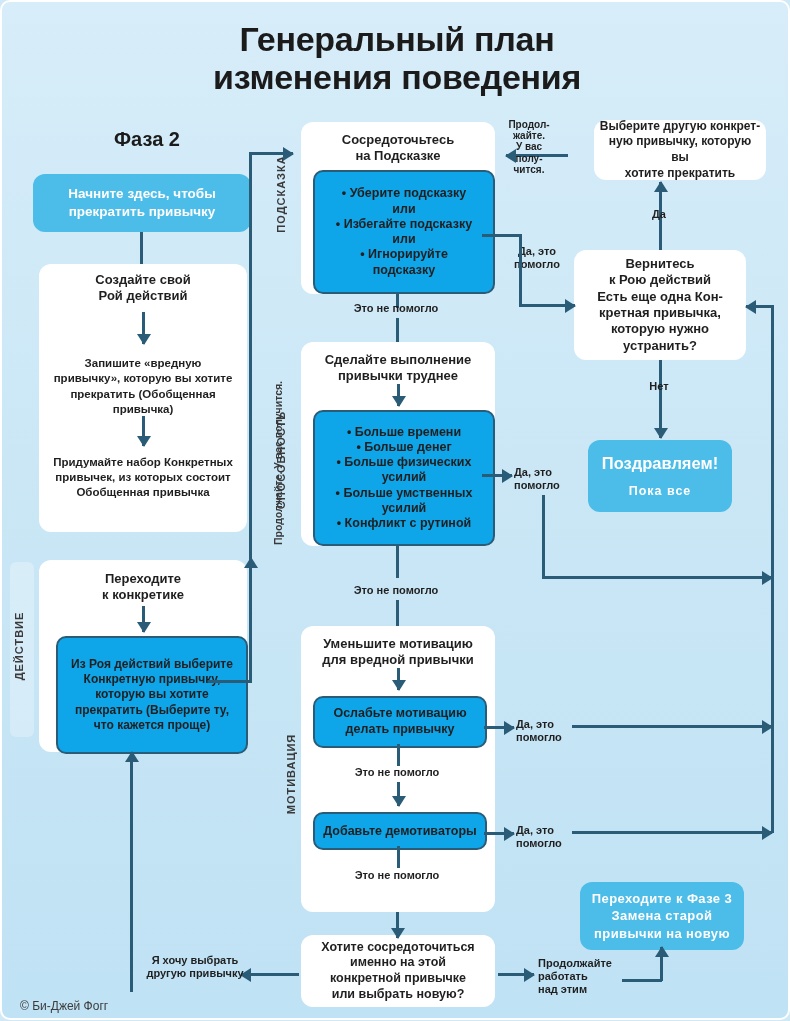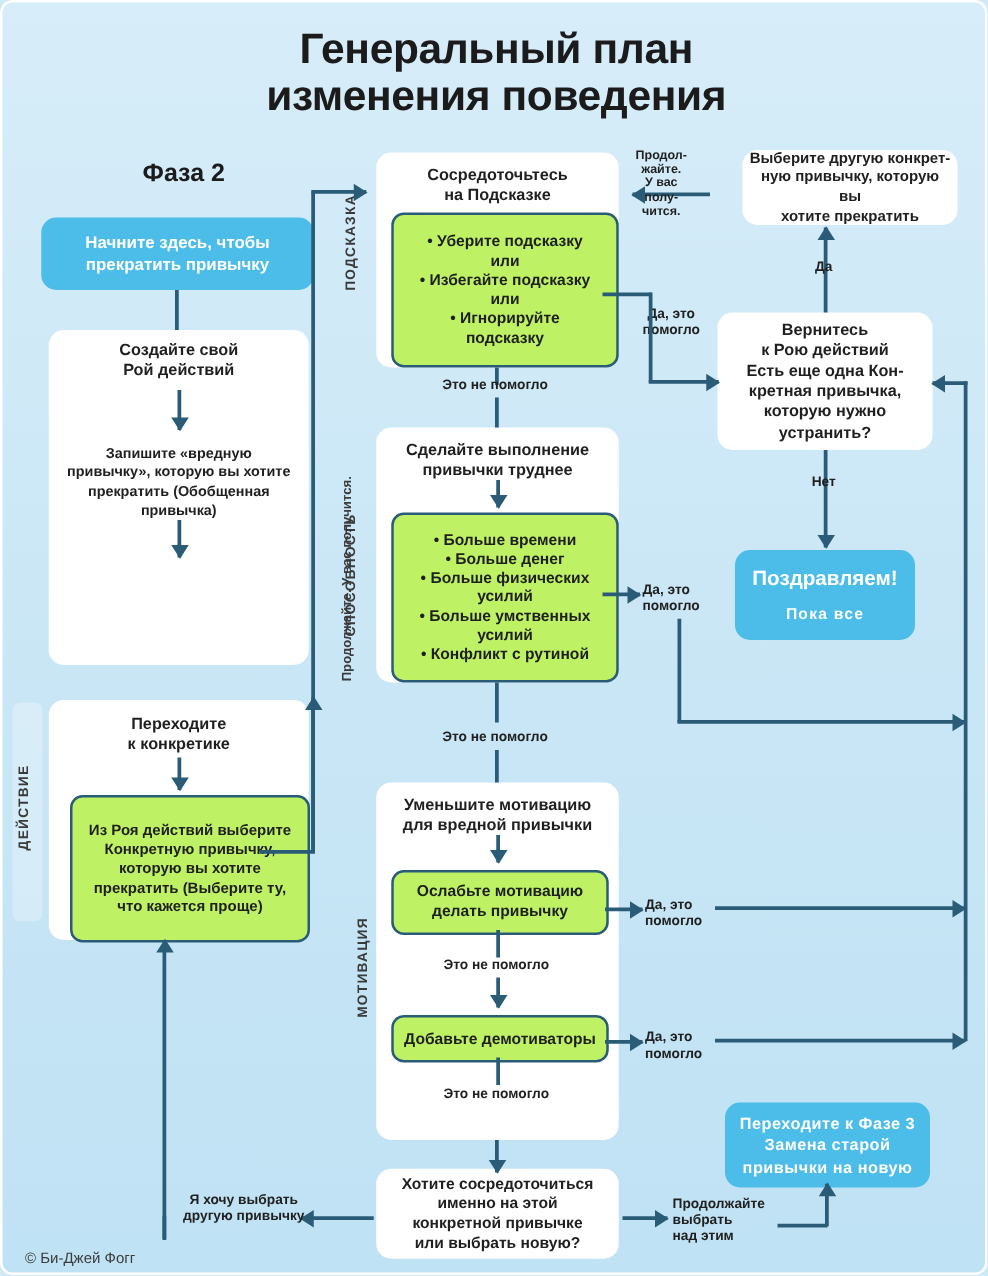--- a/index.html
+++ b/index.html
@@ -49,21 +49,21 @@
   .blue{
     background:#4cbce8;
     border-radius:12px;
     color:#ffffff;
     font-weight:bold;
     text-align:right;
     display:flex;flex-direction:column;
     align-items:center;justify-content:center;
   }
   .inner{
-    background:#bef264;
+    background:#0ea5e9;
     border:2px solid #2a5c77;
     border-radius:10px;
     color:#1f1f1f;
     font-weight:bold;
     text-align:center;
     display:flex;flex-direction:column;
     align-items:center;justify-content:center;
   }
   .hdr{font-weight:bold;color:#1f1f1f;line-height:1.2;}
 
@@ -150,20 +150,21 @@
   </div>
 
   <div class="abs vline" style="left:138px;top:230px;height:32px;"></div>
 
   <div class="abs card" style="left:37px;top:262px;width:208px;height:268px;padding:8px 10px 10px;">
     <div class="hdr" style="font-size:13px;">Создайте свой</div>
     <div class="hdr" style="font-size:13px;">Рой действий</div>
     <div class="abs vline arrow-down" style="left:103px;top:48px;height:32px;"></div>
     <div style="margin-top:53px;font-size:11.5px;line-height:1.32;width:186px;">Запишите «вредную привычку», которую вы хотите прекратить (Обобщенная привычка)</div>
     <div class="abs vline arrow-down" style="left:103px;top:152px;height:30px;"></div>
+    <div style="margin-top:38px;font-size:11.5px;line-height:1.32;width:192px;">Придумайте набор Конкретных привычек, из которых состоит Обобщенная привычка</div>
   </div>
 
   <div class="abs card" style="left:37px;top:558px;width:208px;height:192px;padding:11px 9px 9px;">
     <div class="hdr" style="font-size:13px;">Переходите</div>
     <div class="hdr" style="font-size:13px;">к конкретике</div>
     <div class="abs vline arrow-down" style="left:103px;top:46px;height:26px;"></div>
     <div class="inner" style="position:absolute;left:17px;top:76px;width:176px;height:106px;font-size:12px;line-height:1.26;padding:4px 6px;">
       <span>Из Роя действий выберите Конкретную привычку, которую вы хотите прекратить (Выберите ту, что кажется проще)</span>
     </div>
   </div>
@@ -319,21 +320,21 @@
   <div class="abs elabel" style="left:139px;top:952px;width:108px;">
     <div>Я хочу выбрать</div>
     <div>другую привычку</div>
   </div>
   <div class="abs vline" style="left:128px;top:971px;height:18px;"></div>
   <div class="abs vline arrow-up" style="left:128px;top:750px;height:240px;"></div>
 
   <div class="abs hline arrow-right" style="left:496px;top:971px;width:36px;"></div>
   <div class="abs elabel" style="left:536px;top:955px;width:86px;text-align:left;line-height:1.18;">
     <div>Продолжайте</div>
-    <div>выбрать</div>
+    <div>работать</div>
     <div>над этим</div>
   </div>
   <div class="abs hline" style="left:620px;top:977px;width:40px;"></div>
   <div class="abs vline arrow-up" style="left:658px;top:945px;height:34px;"></div>
 
   <div class="abs credit" style="left:18px;top:997px;">© Би-Джей Фогг</div>
 
 </div>
 
 </body></html>

